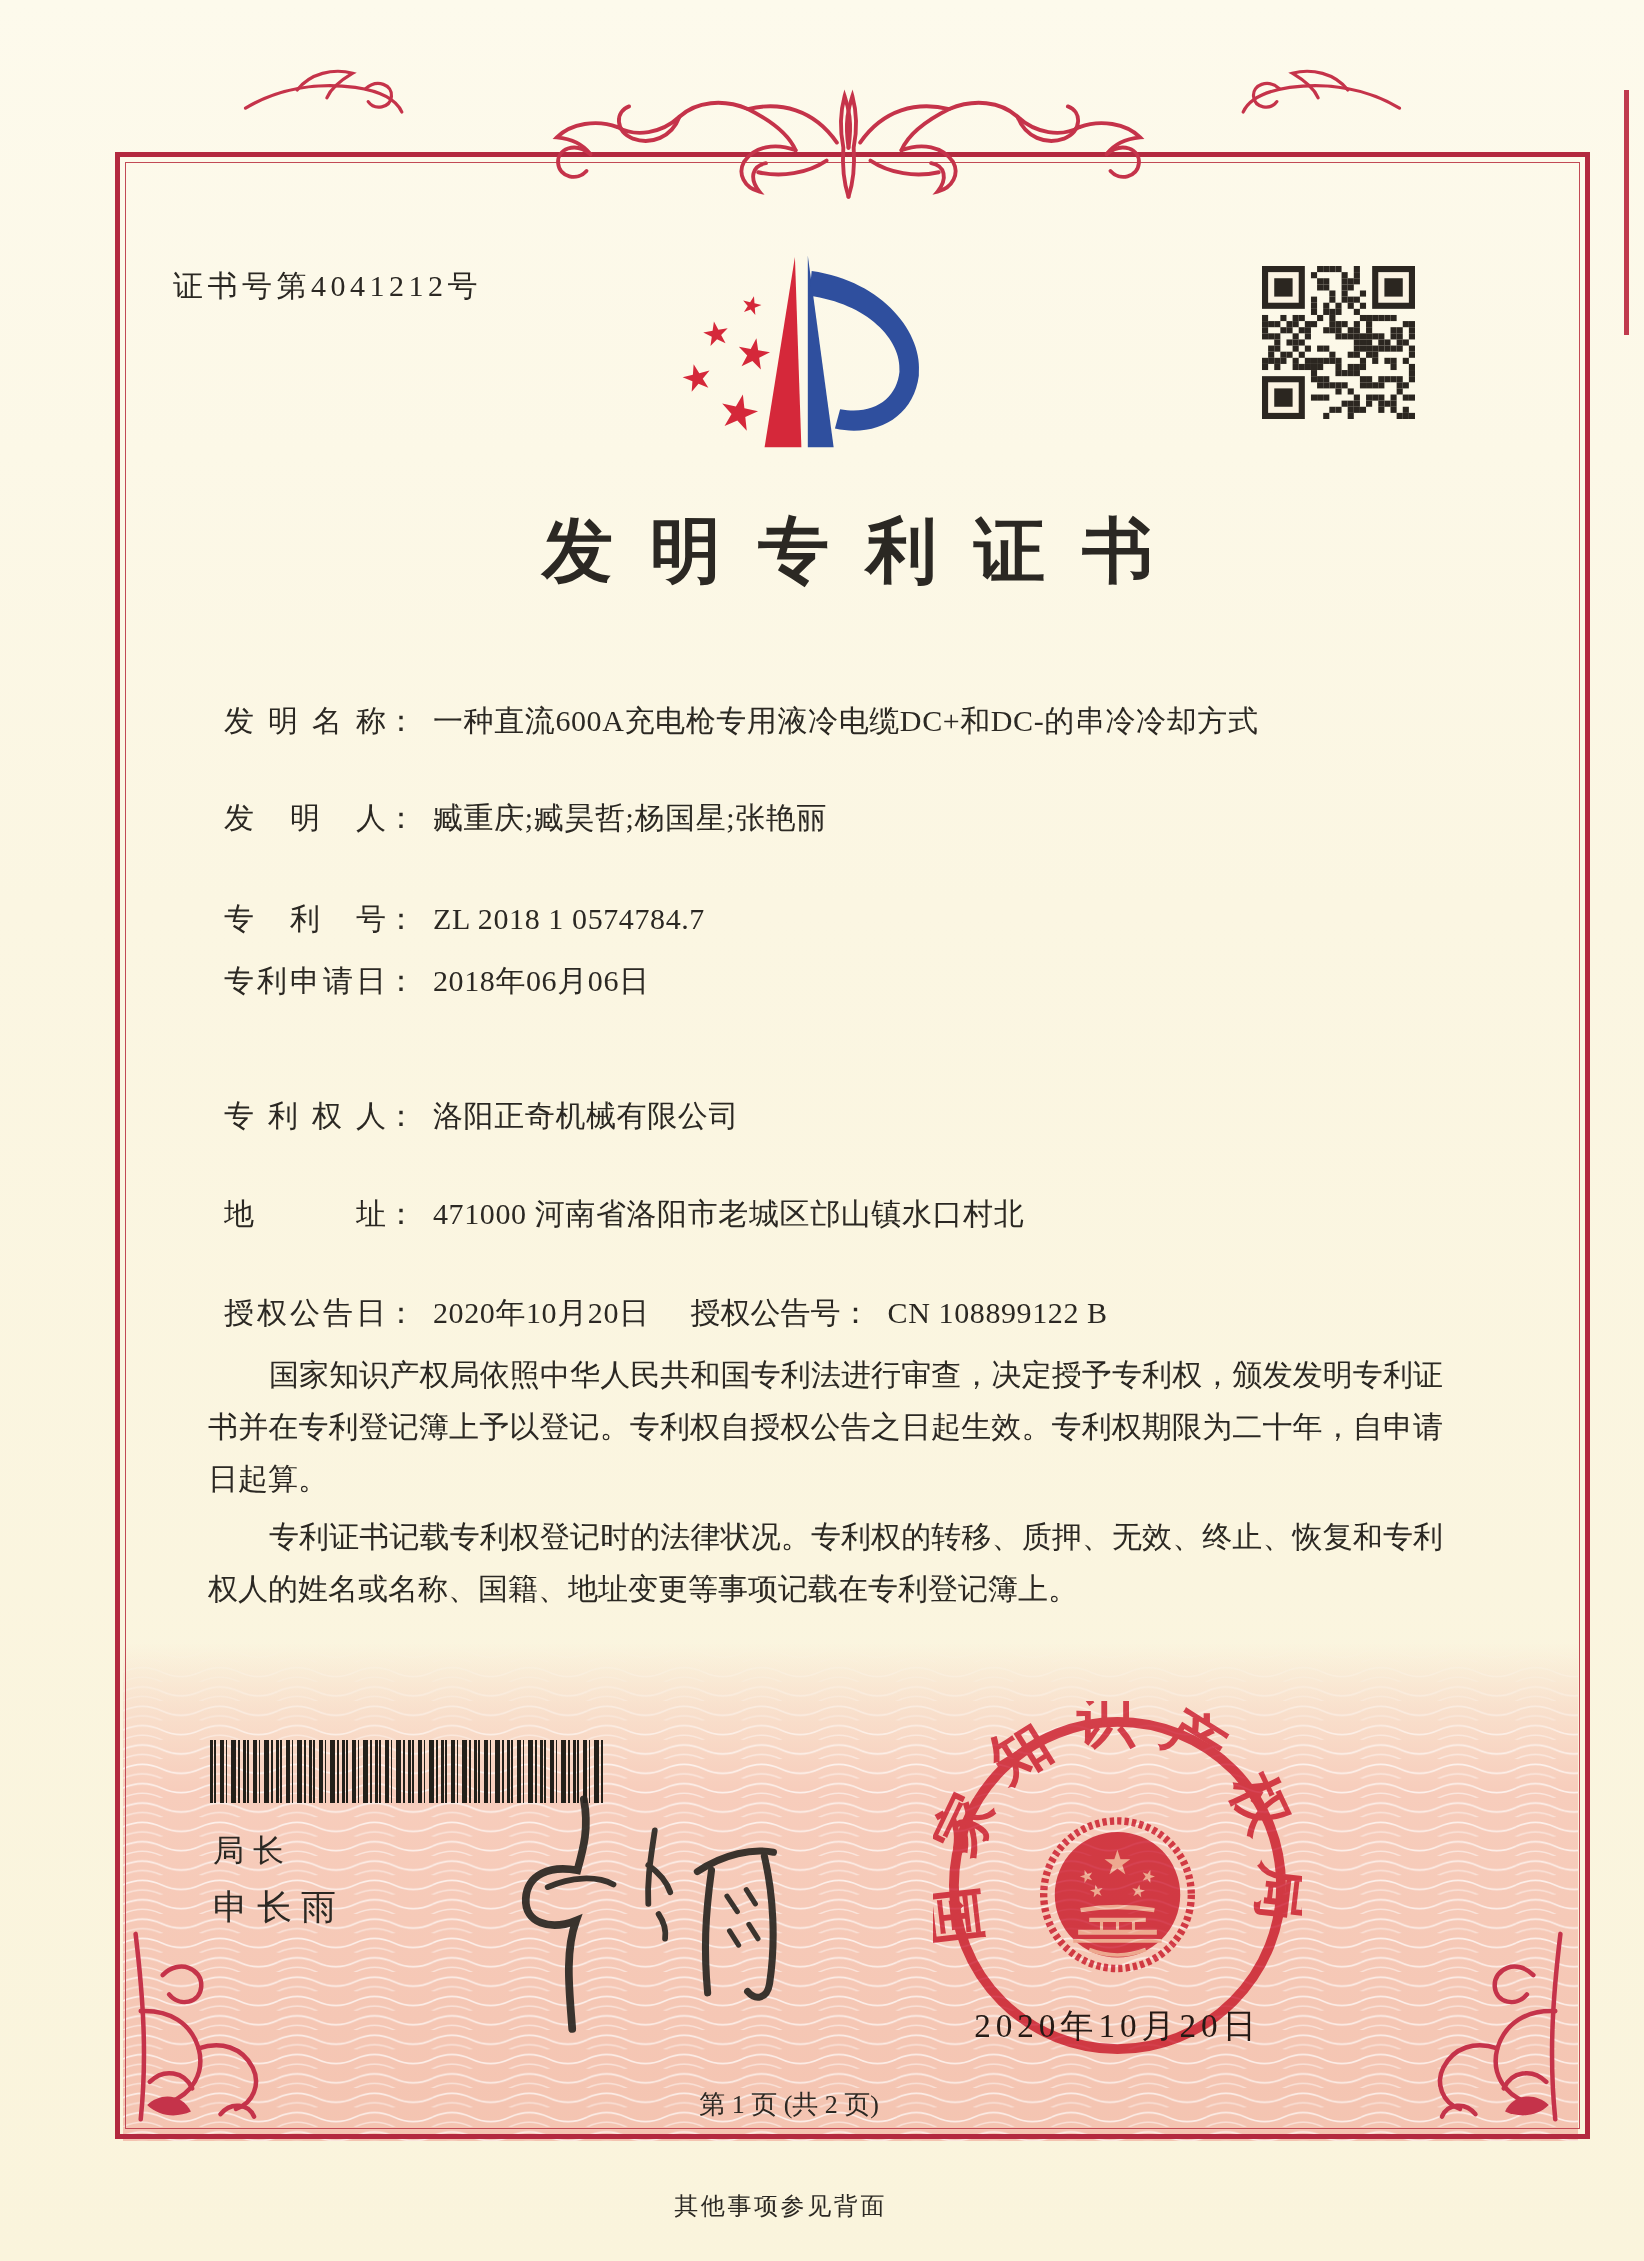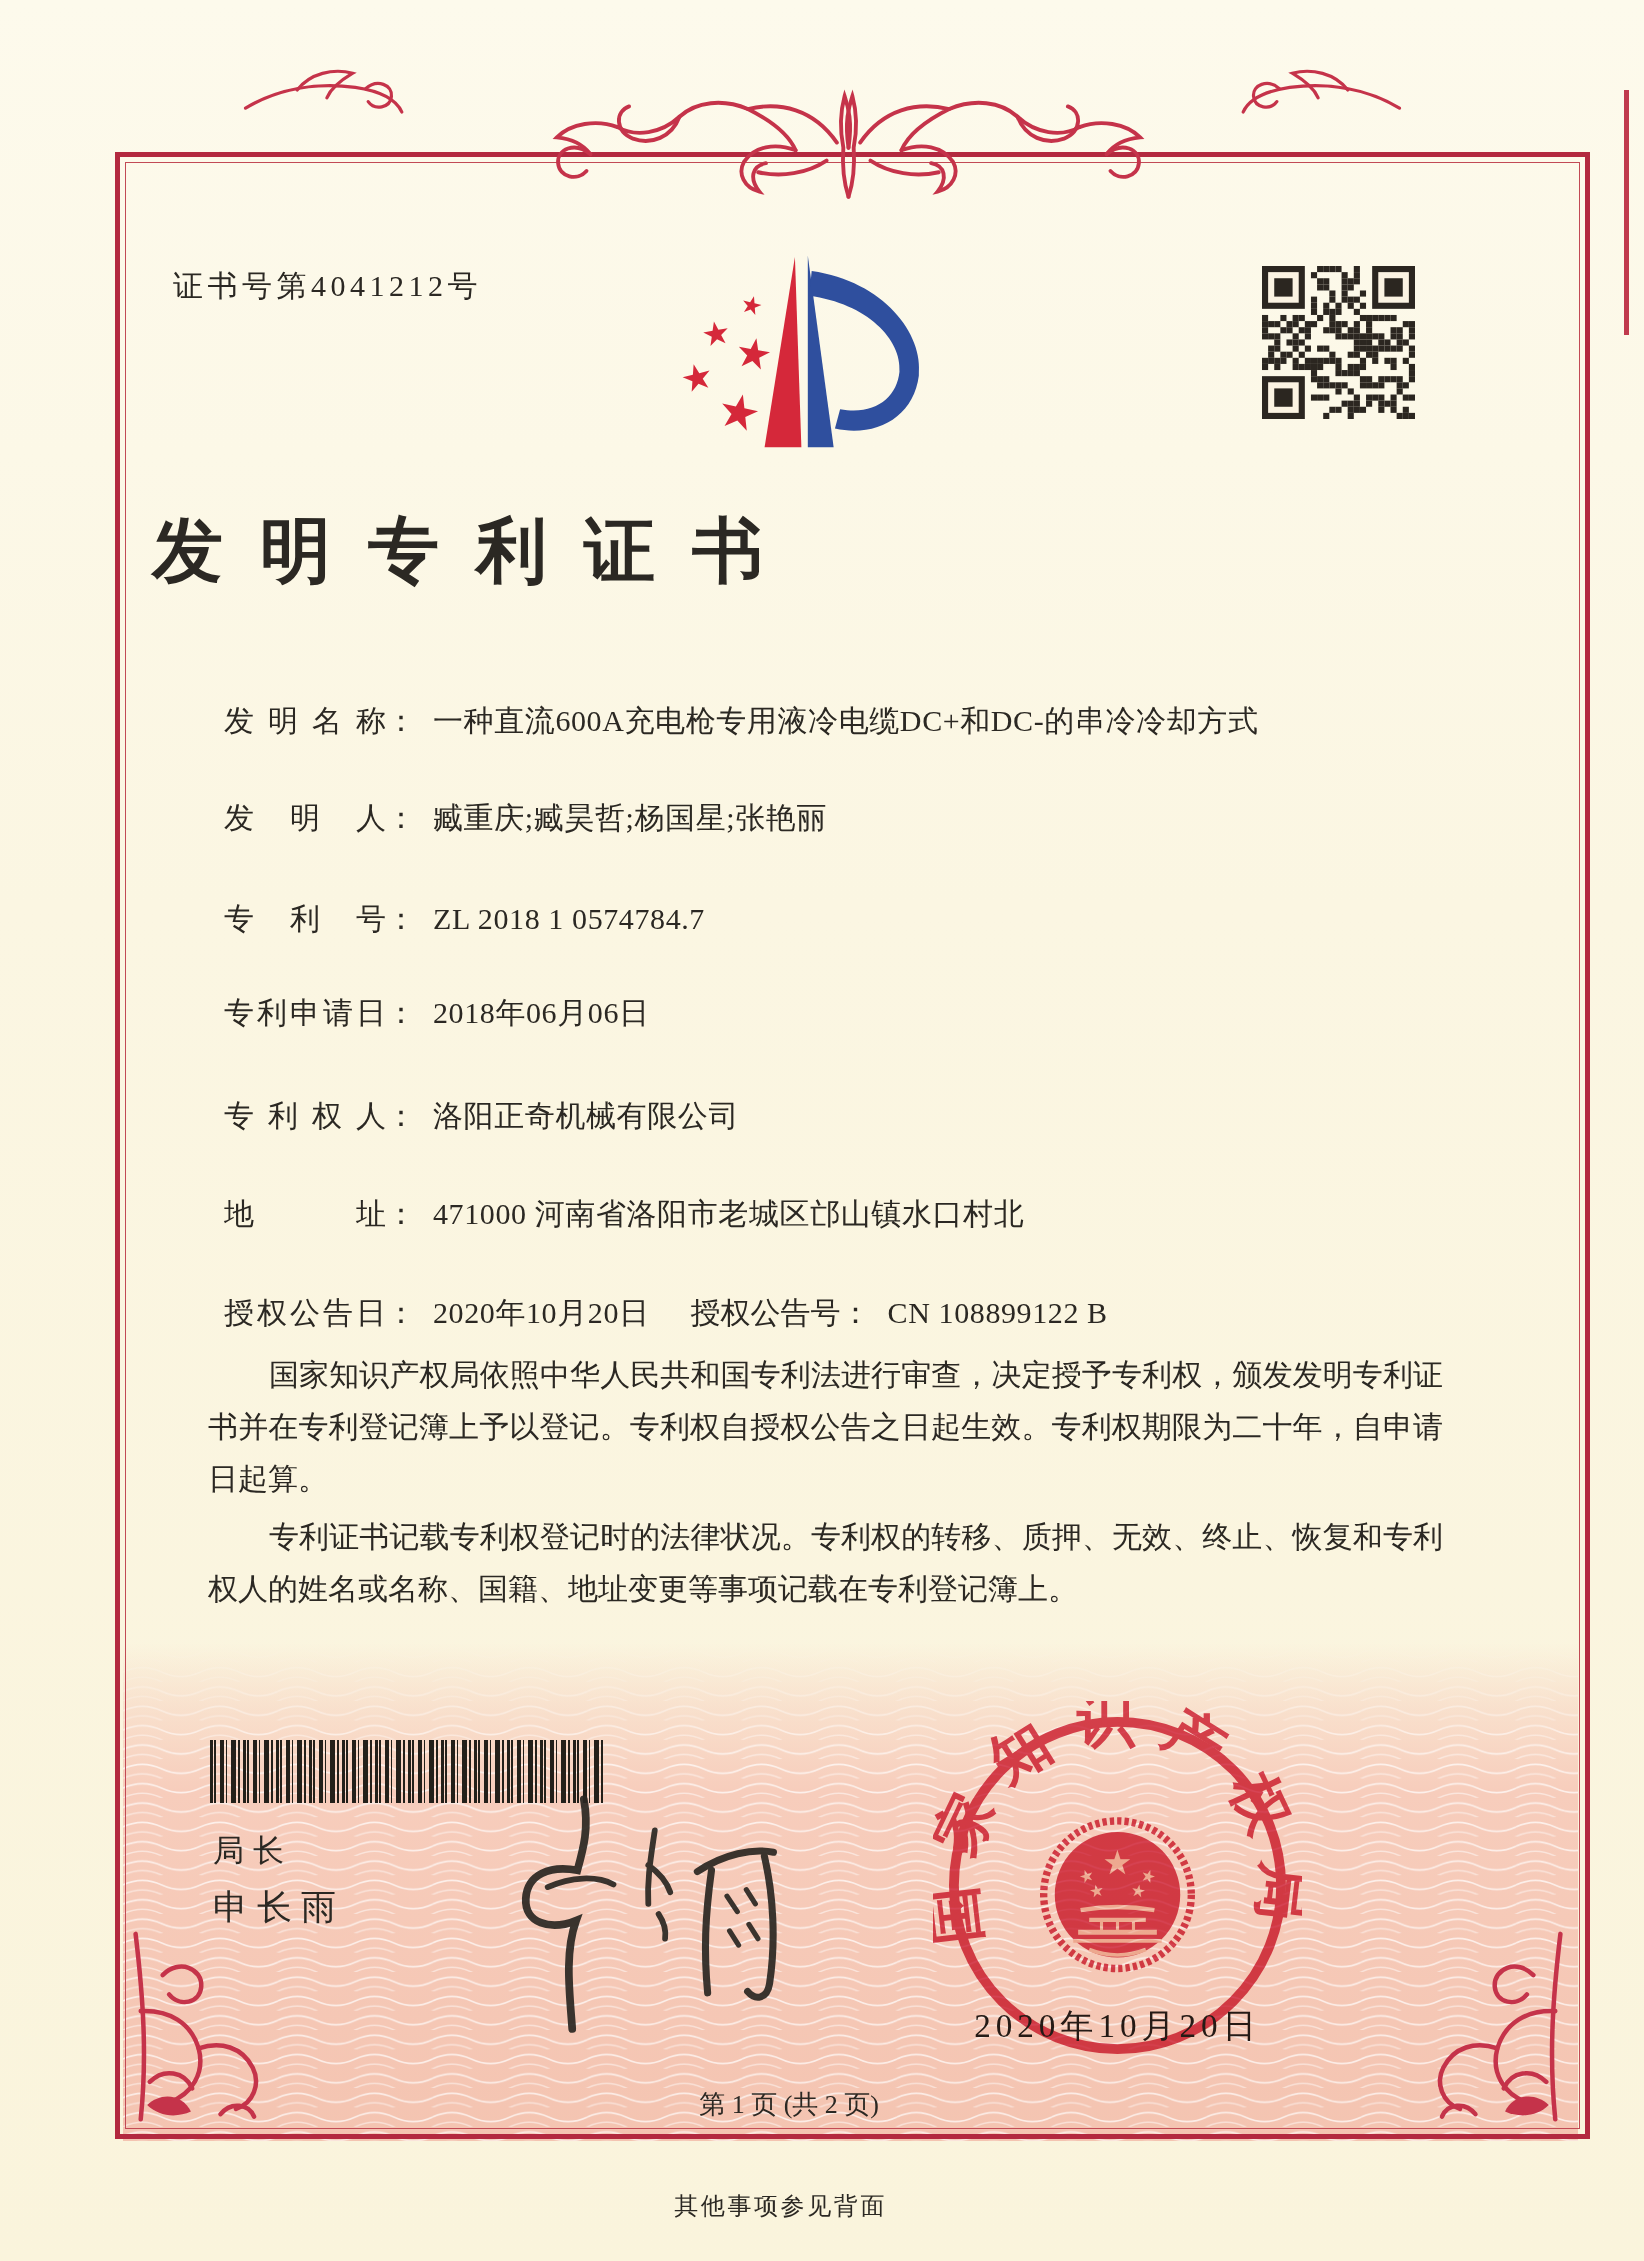--- a/index.html
+++ b/index.html
@@ -14,21 +14,21 @@
   
   .pink-panel{position:absolute;left:123px;top:1643px;width:1455px;height:498px;z-index:1;
      background:linear-gradient(180deg,rgba(247,205,188,0) 0px,rgba(247,205,188,.55) 71px,#f7cdbc 148px,#f4c4b1 100%);}
   .pink-panel svg.waves{position:absolute;inset:0;
      -webkit-mask-image:linear-gradient(180deg,transparent 0,black 116px);
      mask-image:linear-gradient(180deg,transparent 0,black 116px);}
   
   .cert-no{position:absolute;left:173px;top:266px;font-size:30px;letter-spacing:4.5px;z-index:4;}
   .logo{position:absolute;left:671px;top:244px;width:253px;height:213px;z-index:4;}
   .qr{position:absolute;left:1262px;top:266px;width:153px;height:153px;z-index:4;}
-  .title{position:absolute;left:115px;top:504px;width:1465px;
+  .title{position:absolute;left:115px;top:504px;width:1465px;text-align:center;
          font-size:71px;font-weight:bold;letter-spacing:37px;text-indent:37px;z-index:4;}
   
   .frow{position:absolute;left:208px;width:1244px;height:41px;font-size:30px;line-height:41px;z-index:4;white-space:nowrap;margin-left:16px;}
   .flabel{display:inline-block;width:162px;text-align:justify;text-align-last:justify;vertical-align:top;}
   .fcolon{display:inline-block;margin-right:17px;}
   .fvalue{letter-spacing:0.6px;}
   .gaz{margin-left:41px;}
   
   .paras{position:absolute;left:208px;top:1349px;width:1235px;z-index:4;}
   .paras p{margin:0 0 6.4px 0;font-size:30px;line-height:52px;text-align:justify;text-indent:61px;}
@@ -372,21 +372,21 @@
 
   <div class="frow" style="top:700px">
     <span class="flabel">发明名称</span><span class="fcolon">：</span><span class="fvalue">一种直流600A充电枪专用液冷电缆DC+和DC-的串冷冷却方式</span>
   </div>
   <div class="frow" style="top:797px">
     <span class="flabel">发明人</span><span class="fcolon">：</span><span class="fvalue">臧重庆;臧昊哲;杨国星;张艳丽</span>
   </div>
   <div class="frow" style="top:898px">
     <span class="flabel">专利号</span><span class="fcolon">：</span><span class="fvalue">ZL 2018 1 0574784.7</span>
   </div>
-  <div class="frow" style="top:992px">
+  <div class="frow" style="top:960px">
     <span class="flabel">专利申请日</span><span class="fcolon">：</span><span class="fvalue">2018年06月06日</span>
   </div>
   <div class="frow" style="top:1095px">
     <span class="flabel">专利权人</span><span class="fcolon">：</span><span class="fvalue">洛阳正奇机械有限公司</span>
   </div>
   <div class="frow" style="top:1193px">
     <span class="flabel">地址</span><span class="fcolon">：</span><span class="fvalue">471000 河南省洛阳市老城区邙山镇水口村北</span>
   </div>
   <div class="frow" style="top:1292px">
     <span class="flabel">授权公告日</span><span class="fcolon">：</span><span class="fvalue">2020年10月20日</span><span class="gaz"><span>授权公告号</span><span class="fcolon">：</span><span class="fvalue">CN 108899122 B</span></span>

